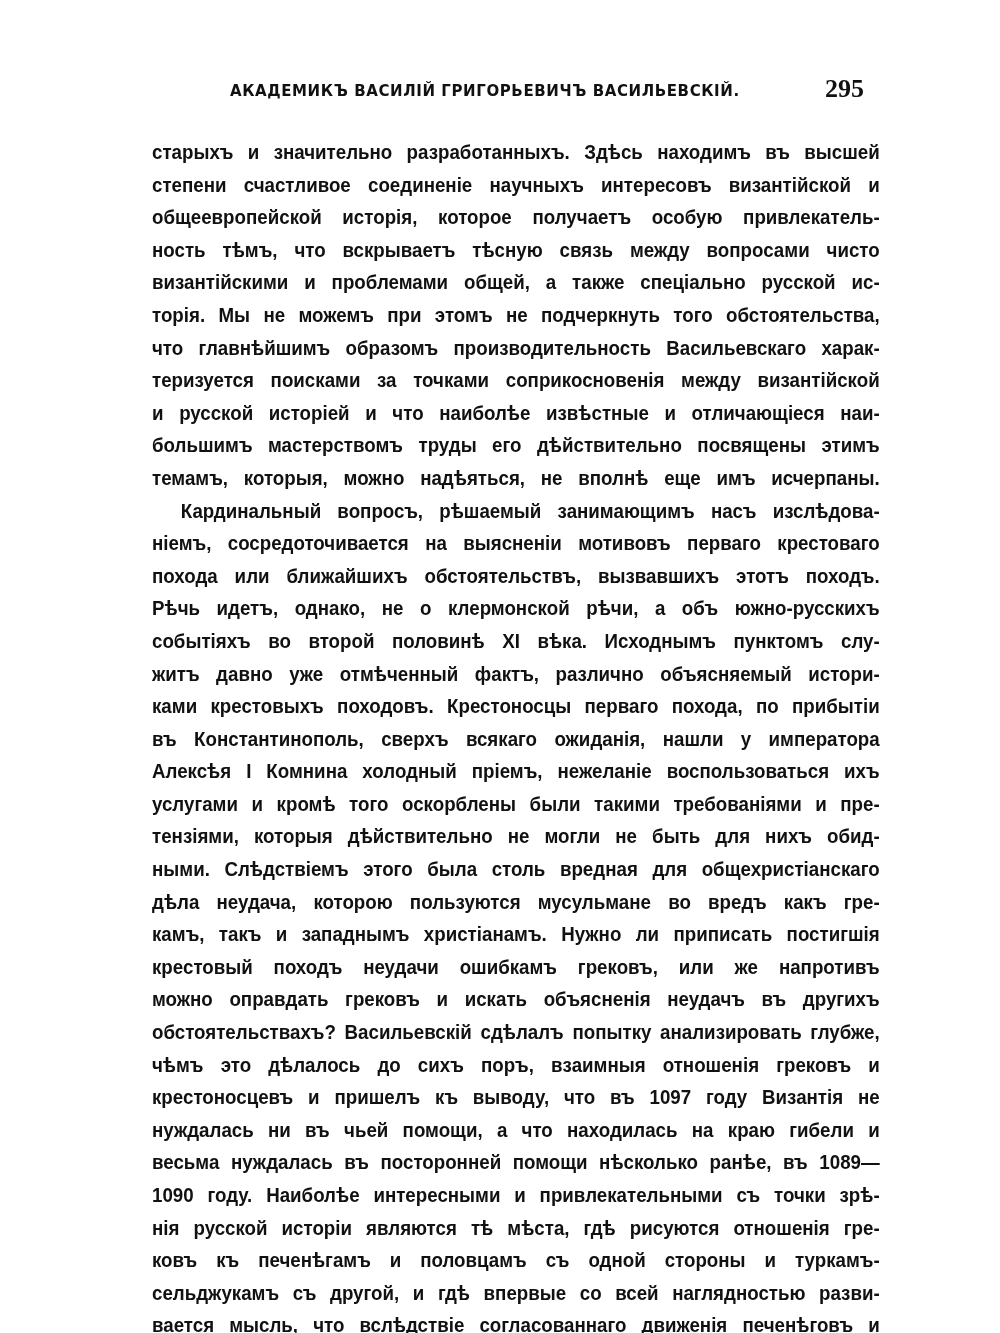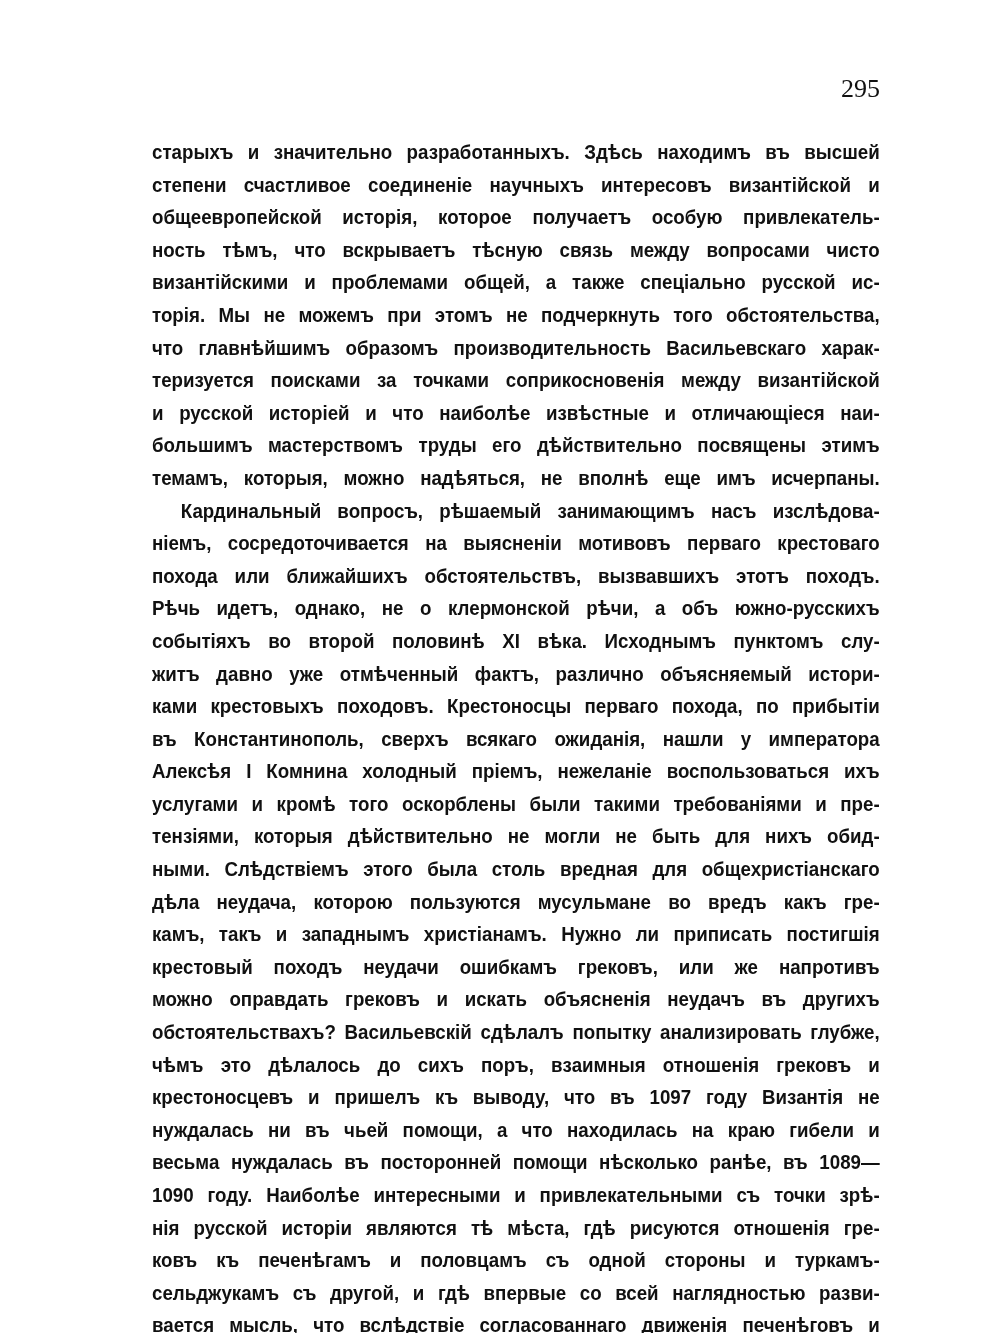--- a/index.html
+++ b/index.html
@@ -32,24 +32,24 @@
       top: 8px;
       font-family: "DejaVu Sans", sans-serif;
       font-weight: bold;
       font-size: 15px;
       letter-spacing: 0.6px;
       text-transform: uppercase;
       white-space: nowrap;
     }
     .page-number {
       position: absolute;
-      right: 0px;
+      right: 16px;
       top: 0px;
       font-family: "Liberation Serif", serif;
-      font-weight: normal;
+      font-weight: bold;
       font-size: 26px;
     }
     .body-text {
       margin-top: 22px;
     }
     .line {
       display: block;
       height: 32.6px;
       line-height: 32.6px;
       font-family: "Liberation Sans", "DejaVu Sans", sans-serif;
@@ -64,20 +64,21 @@
     }
     .line.indent {
       text-indent: 30px;
     }
   </style>
 </head>
 <body>
 
 <div class="page">
   <div class="running-head">
+    <span class="running-title">Академикъ Василій Григорьевичъ Васильевскій.</span>
     <span class="page-number">295</span>
   </div>
 
   <div class="body-text">
     <div>
       <span class="line">старыхъ и значительно разработанныхъ. Здѣсь находимъ въ высшей</span>
       <span class="line">степени счастливое соединеніе научныхъ интересовъ византійской и</span>
       <span class="line">общеевропейской исторія, которое получаетъ особую привлекатель-</span>
       <span class="line">ность тѣмъ, что вскрываетъ тѣсную связь между вопросами чисто</span>
       <span class="line">византійскими и проблемами общей, а также спеціально русской ис-</span>

